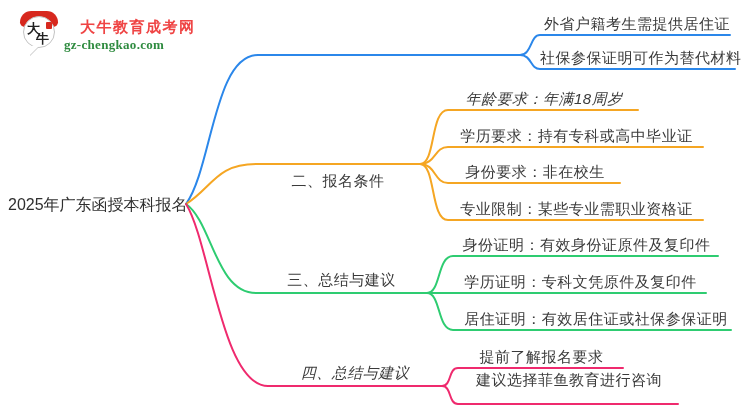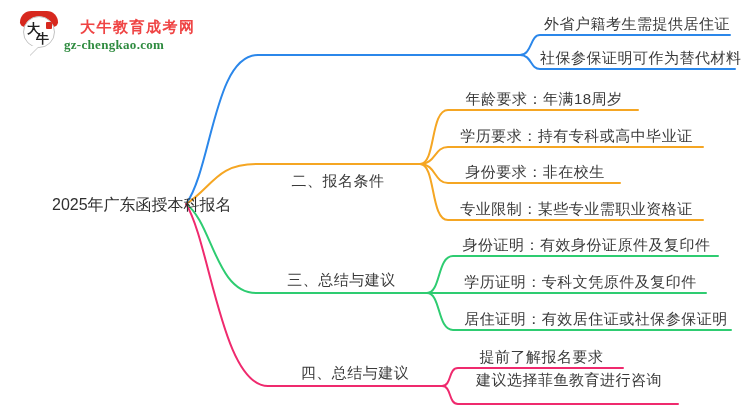--- a/index.html
+++ b/index.html
@@ -9,21 +9,21 @@
   }
   #edges{position:absolute;left:0;top:0;width:750px;height:410px;}
   #edges path{fill:none;stroke-width:2;stroke-linecap:round;}
   .node{
     position:absolute;font-size:15px;line-height:19px;color:#3a3a3a;
     white-space:nowrap;text-align:center;letter-spacing:.5px;
   }
   .branch-label{font-size:15px;}
   .root-label{
     position:absolute;left:8px;top:194px;width:178px;
-    font-size:16px;line-height:21px;color:#2f2f2f;text-align:center;white-space:nowrap;margin-left:44px;
+    font-size:16px;line-height:21px;color:#2f2f2f;text-align:center;white-space:nowrap;
   }
   
   .logo{position:absolute;left:0;top:0;width:230px;height:70px;}
   .logo .arc{
     position:absolute;left:20px;top:11px;width:38px;height:16px;
     background:#d7281e;border-radius:19px 19px 8px 8px;
   }
   .logo .bubble{
     position:absolute;left:23px;top:16px;width:32px;height:32px;border-radius:50%;
     background:#fff;border:1px solid #c3c3c3;box-sizing:border-box;
@@ -91,27 +91,27 @@
       <path d="M442,386 C452,386 448,404 458,404 L678,404" stroke="#ef2a6e"></path>
     </g>
   </svg>
 
   <div class="root-label">2025年广东函授本科报名</div>
 
   <div class="node" style="left:540px;top:14px;width:190px;text-align:right;">外省户籍考生需提供居住证</div>
   <div class="node" style="left:540px;top:48px;width:195px;">社保参保证明可作为替代材料</div>
 
   <div class="node branch-label" style="left:256px;top:141px;width:164px;margin-top:30px;">二、报名条件</div>
-  <div class="node" style="left:450px;top:89px;width:188px;">年龄要求：年满18周岁</div>
+  <div class="node" style="left:450px;top:89px;width:188px;font-style:italic;">年龄要求：年满18周岁</div>
   <div class="node" style="left:450px;top:126px;width:253px;">学历要求：持有专科或高中毕业证</div>
   <div class="node" style="left:450px;top:162px;width:170px;">身份要求：非在校生</div>
   <div class="node" style="left:450px;top:199px;width:253px;">专业限制：某些专业需职业资格证</div>
 
   <div class="node branch-label" style="left:256px;top:270px;width:171px;">三、总结与建议</div>
   <div class="node" style="left:455px;top:235px;width:263px;">身份证明：有效身份证原件及复印件</div>
   <div class="node" style="left:455px;top:272px;width:251px;">学历证明：专科文凭原件及复印件</div>
   <div class="node" style="left:458px;top:309px;width:276px;">居住证明：有效居住证或社保参保证明</div>
 
-  <div class="node branch-label" style="left:268px;top:363px;width:174px;">四、总结与建议</div>
+  <div class="node branch-label" style="left:268px;top:363px;width:174px;font-style:italic;">四、总结与建议</div>
   <div class="node" style="left:460px;top:347px;width:163px;">提前了解报名要求</div>
   <div class="node" style="left:460px;top:370px;width:218px;">建议选择菲鱼教育进行咨询</div>
 
 </div>
 
 </body></html>

